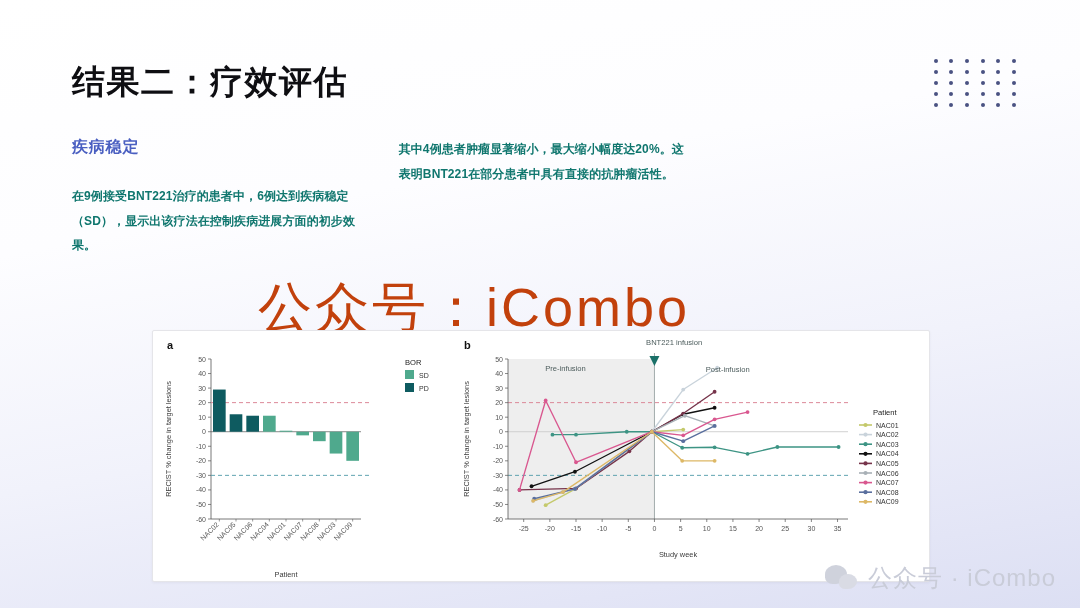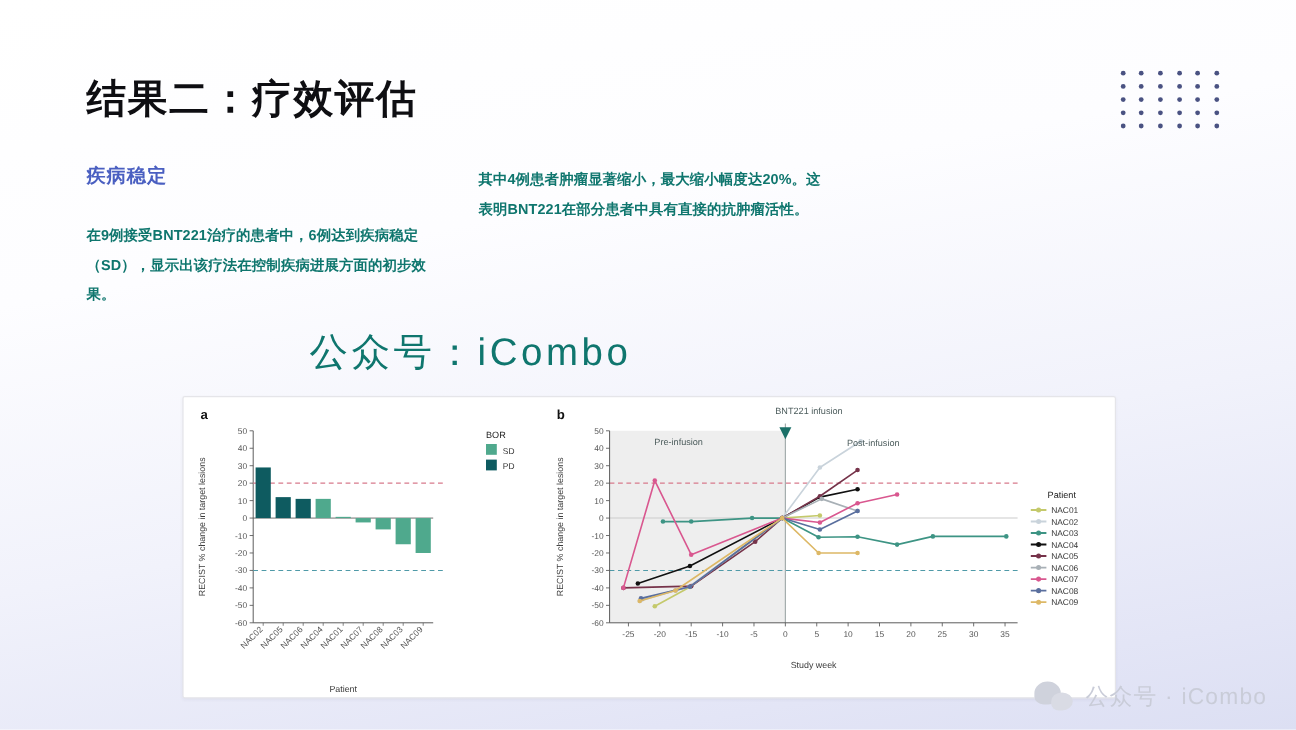--- a/index.html
+++ b/index.html
@@ -37,27 +37,27 @@
     letter-spacing: 0.8px; margin-bottom: 26px;
   }
   .col-body {
     font-size: 12px; font-weight: 700; color: #0f766e;
     line-height: 2.05; letter-spacing: 0.1px;
   }
 
   
   .wm-center {
     position: absolute; left: 258px; top: 272px;
-    font-size: 32px; color: #0f766e; letter-spacing: 3px;
+    font-size: 54px; color: #c2410c; letter-spacing: 3px;
     font-weight: 400; white-space: nowrap; user-select: none;
   }
   .wm-corner {
     position: absolute; right: 24px; bottom: 14px;
     display: flex; align-items: center; gap: 9px;
-    color: #c9ccd8; font-size: 19px; letter-spacing: 1px; user-select: none; margin-top: 32px;
+    color: #c9ccd8; font-size: 24px; letter-spacing: 1px; user-select: none; margin-top: 32px;
   }
   .wechat-mark { position: relative; width: 34px; height: 26px; flex: 0 0 34px; }
   .wechat-mark b {
     position: absolute; display: block; border-radius: 50% 50% 50% 35%;
     background: #cfd2dc;
   }
   .wechat-mark b:nth-child(1) { width: 22px; height: 19px; left: 0; top: 0; }
   .wechat-mark b:nth-child(2) { width: 18px; height: 15px; left: 14px; top: 9px; background: #d9dbe4; }
 
   

